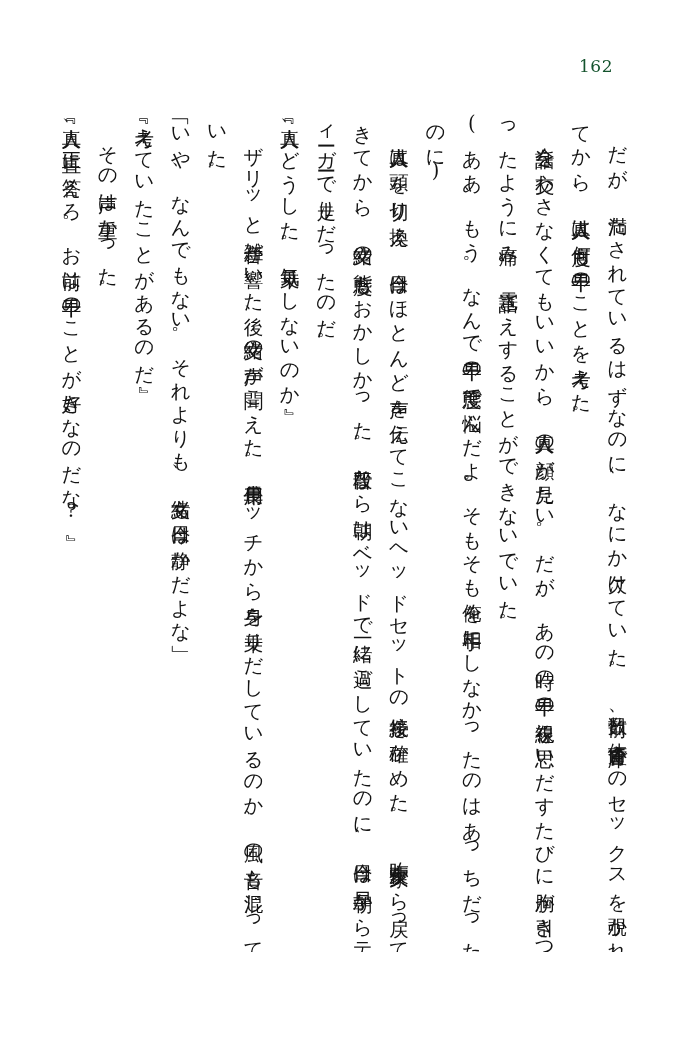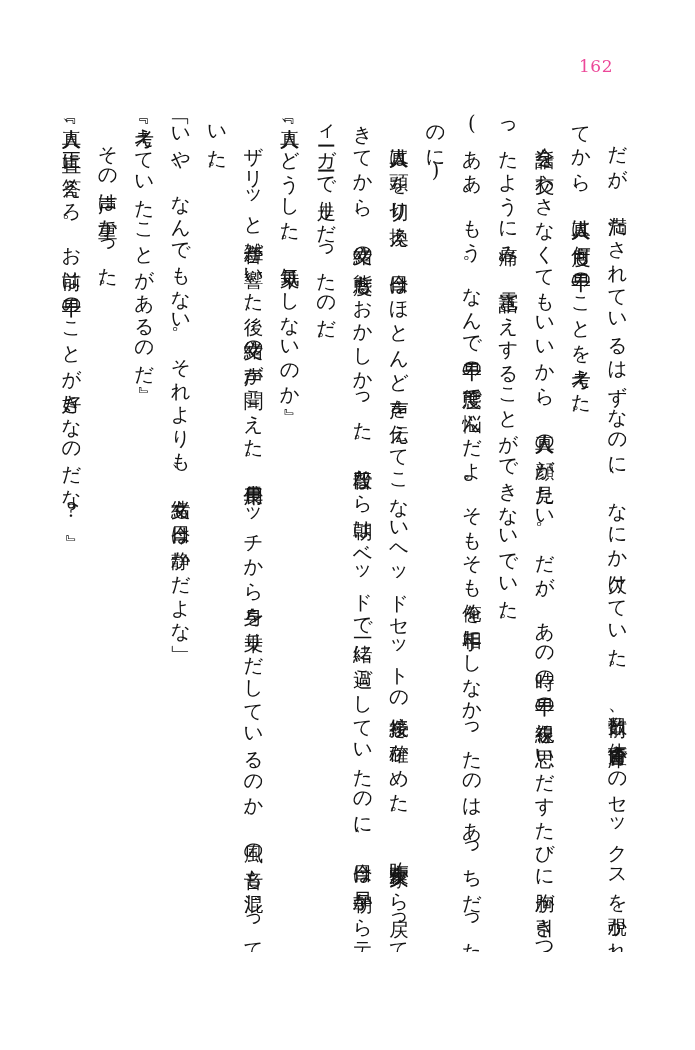--- a/index.html
+++ b/index.html
@@ -19,21 +19,21 @@
     width: 695px;
     height: 1050px;
     background: #ffffff;
   }
   .page-number {
     position: absolute;
     top: 56px;
     right: 82px;
     font-size: 17px;
     letter-spacing: 0.5px;
-    color: #ec4899;
+    color: #14532d;
     font-family: "DejaVu Serif", "Liberation Serif", serif;
   }
   .text-body {
     position: absolute;
     top: 112px;
     left: 60px;
     right: 60px;
     height: 840px;
     writing-mode: vertical-rl;
     -webkit-writing-mode: vertical-rl;

